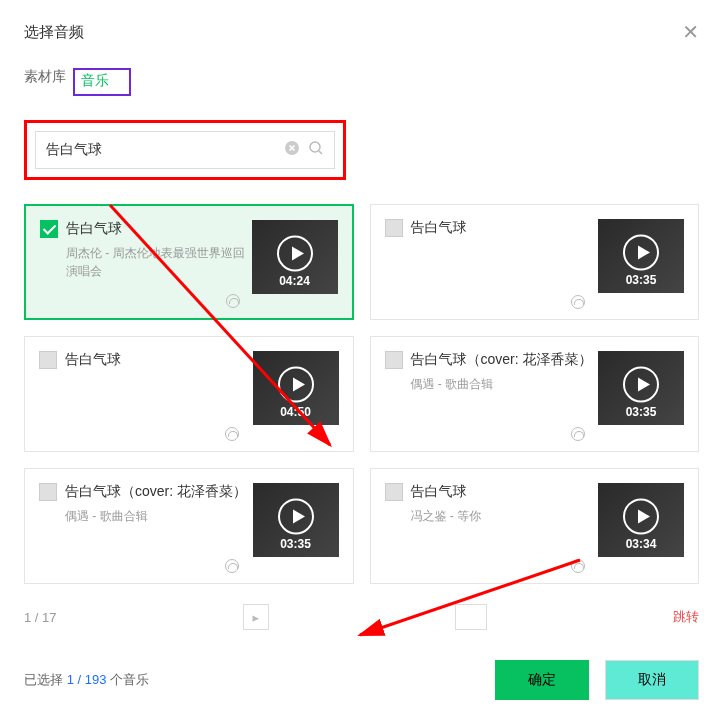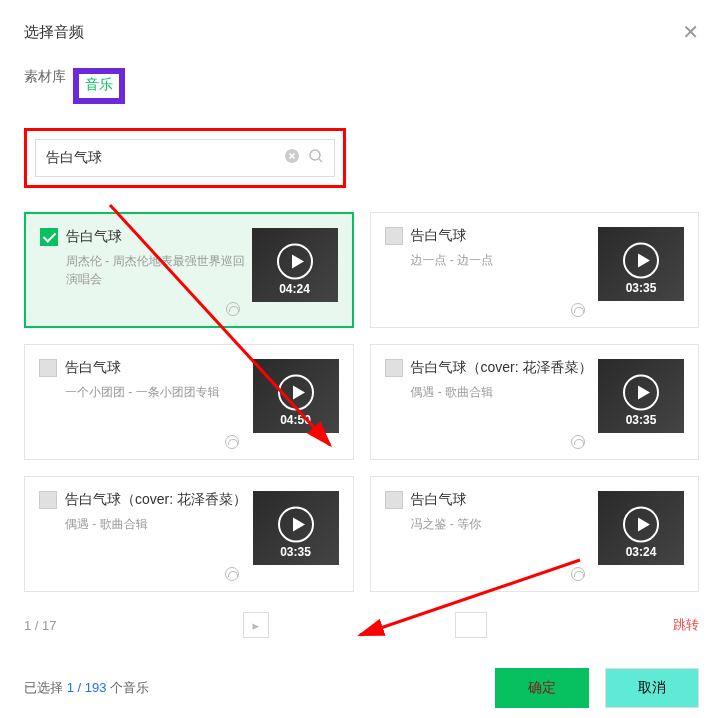--- a/index.html
+++ b/index.html
@@ -4,21 +4,21 @@
 <style>
 * { box-sizing: border-box; margin: 0; padding: 0; }
 body { font-family: "Microsoft YaHei", Arial, sans-serif; background: #fff; width: 723px; height: 718px; position: relative; }
 .modal { padding: 20px 24px; }
 .header { display: flex; justify-content: space-between; align-items: center; margin-bottom: 24px; }
 .title { font-size: 15px; color: #333; }
 .close { font-size: 20px; color: #999; cursor: pointer; font-weight: 300; }
 .tabs { display: flex; gap: 7px; margin-bottom: 24px; }
 .tab { font-size: 14px; color: #666; padding-bottom: 6px; cursor: pointer; }
 .tab.active { color: #07c160; border-bottom: 2px solid #07c160; }
-.tab.highlighted { border: 6px solid #6d28d9; padding: 2px 6px 4px 6px; font-family: Liberation Serif, serif; }
+.tab.highlighted { border: 2px solid #6d28d9; padding: 2px 20px 4px 6px; font-family: Liberation Serif, serif; }
 .search-wrapper { border: 3px solid #ff0000; padding: 8px 8px; display: inline-block; margin-bottom: 24px; }
 .search { display: flex; align-items: center; border: 1px solid #ddd; padding: 8px 10px; width: 300px; background: #fff; }
 .search input { border: none; outline: none; flex: 1; font-size: 14px; color: #333; }
 .search .clear, .search .search-btn { margin-left: 8px; color: #bbb; cursor: pointer; }
 .grid { display: grid; grid-template-columns: 1fr 1fr; gap: 16px; margin-bottom: 20px; }
 .card { border: 1px solid #e5e5e5; padding: 14px; display: flex; justify-content: space-between; position: relative; height: 116px; }
 .card.selected { border: 2px solid #07c160; background: #e8f8ef; }
 .card-left { flex: 1; display: flex; flex-direction: column; }
 .card-title-row { display: flex; align-items: center; gap: 8px; margin-bottom: 6px; }
 .checkbox { width: 18px; height: 18px; border: 1px solid #ccc; background: #e0e0e0; flex-shrink: 0; }
@@ -33,21 +33,21 @@
 .play-btn::after { content: ""; position: absolute; left: 13px; top: 9px; border-left: 12px solid #fff; border-top: 7px solid transparent; border-bottom: 7px solid transparent; }
 .duration { position: absolute; bottom: 6px; left: 0; right: 0; text-align: center; color: #fff; font-size: 12px; font-weight: bold; }
 .pagination { display: flex; justify-content: space-between; align-items: center; gap: 8px; font-size: 13px; color: #999; margin-bottom: 30px; }
 .page-btn { width: 26px; height: 26px; border: 1px solid #ddd; display: flex; align-items: center; justify-content: center; cursor: pointer; color: #bbb; }
 .page-input { width: 32px; height: 26px; border: 1px solid #ddd; text-align: center; }
 .jump { color: #ef4444; cursor: pointer; }
 .footer { display: flex; align-items: center; gap: 16px; }
 .selected-text { font-size: 13px; color: #666; flex: 1; }
 .selected-text .num { color: #1e6fff; }
 .btn { padding: 10px 32px; font-size: 14px; border: 1px solid #ddd; background: #5eead4; cursor: pointer; }
-.btn.primary { background: #07c160; color: #7f1d1d; border-color: #07c160; }
+.btn.primary { background: #07c160; color: #000000; border-color: #07c160; }
 .arrow { position: absolute; pointer-events: none; }
 .arrow1 { top: 195px; left: 100px; width: 250px; height: 270px; }
 .arrow2 { top: 550px; left: 340px; width: 250px; height: 100px; }
 .arrow svg { width: 100%; height: 100%; }
 </style>
 </head>
 <body>
 
 <div class="modal">
   <div class="header">
@@ -93,36 +93,34 @@
         <div class="duration">04:24</div>
       </div>
     </div>
 
     <div class="card">
       <div class="card-left">
         <div class="card-title-row">
           <div class="checkbox"></div>
           <div class="card-title">告白气球</div>
         </div>
-        <div class="card-sub">边一点 - 边一点</div>
       </div>
       <div class="headphones"></div>
       <div class="thumb">
         <div class="play-btn"></div>
         <div class="duration">03:35</div>
       </div>
     </div>
 
     <div class="card">
       <div class="card-left">
         <div class="card-title-row">
           <div class="checkbox"></div>
           <div class="card-title">告白气球</div>
         </div>
-        <div class="card-sub">一个小团团 - 一条小团团专辑</div>
       </div>
       <div class="headphones"></div>
       <div class="thumb">
         <div class="play-btn"></div>
         <div class="duration">04:50</div>
       </div>
     </div>
 
     <div class="card">
       <div class="card-left">
@@ -158,21 +156,21 @@
       <div class="card-left">
         <div class="card-title-row">
           <div class="checkbox"></div>
           <div class="card-title">告白气球</div>
         </div>
         <div class="card-sub">冯之鉴 - 等你</div>
       </div>
       <div class="headphones"></div>
       <div class="thumb">
         <div class="play-btn"></div>
-        <div class="duration">03:24</div>
+        <div class="duration">03:34</div>
       </div>
     </div>
   </div>
 
   <div class="pagination">
     <span>1 / 17</span>
     <div class="page-btn">▸</div>
     <input class="page-input" style="">
     <span class="jump">跳转</span>
   </div>

